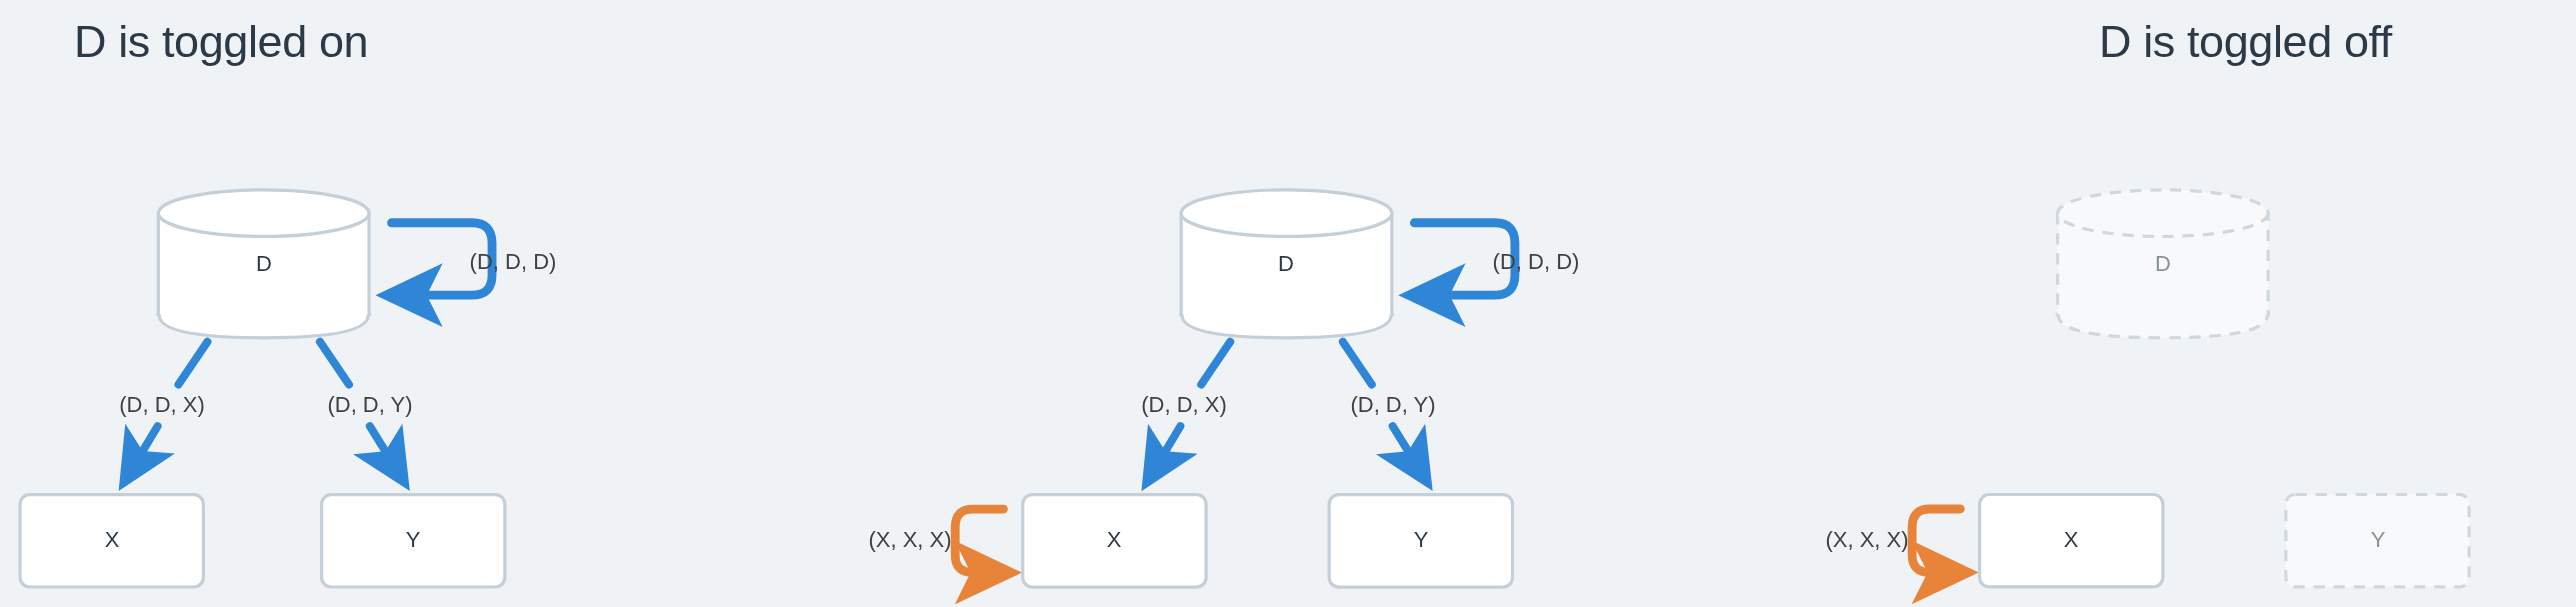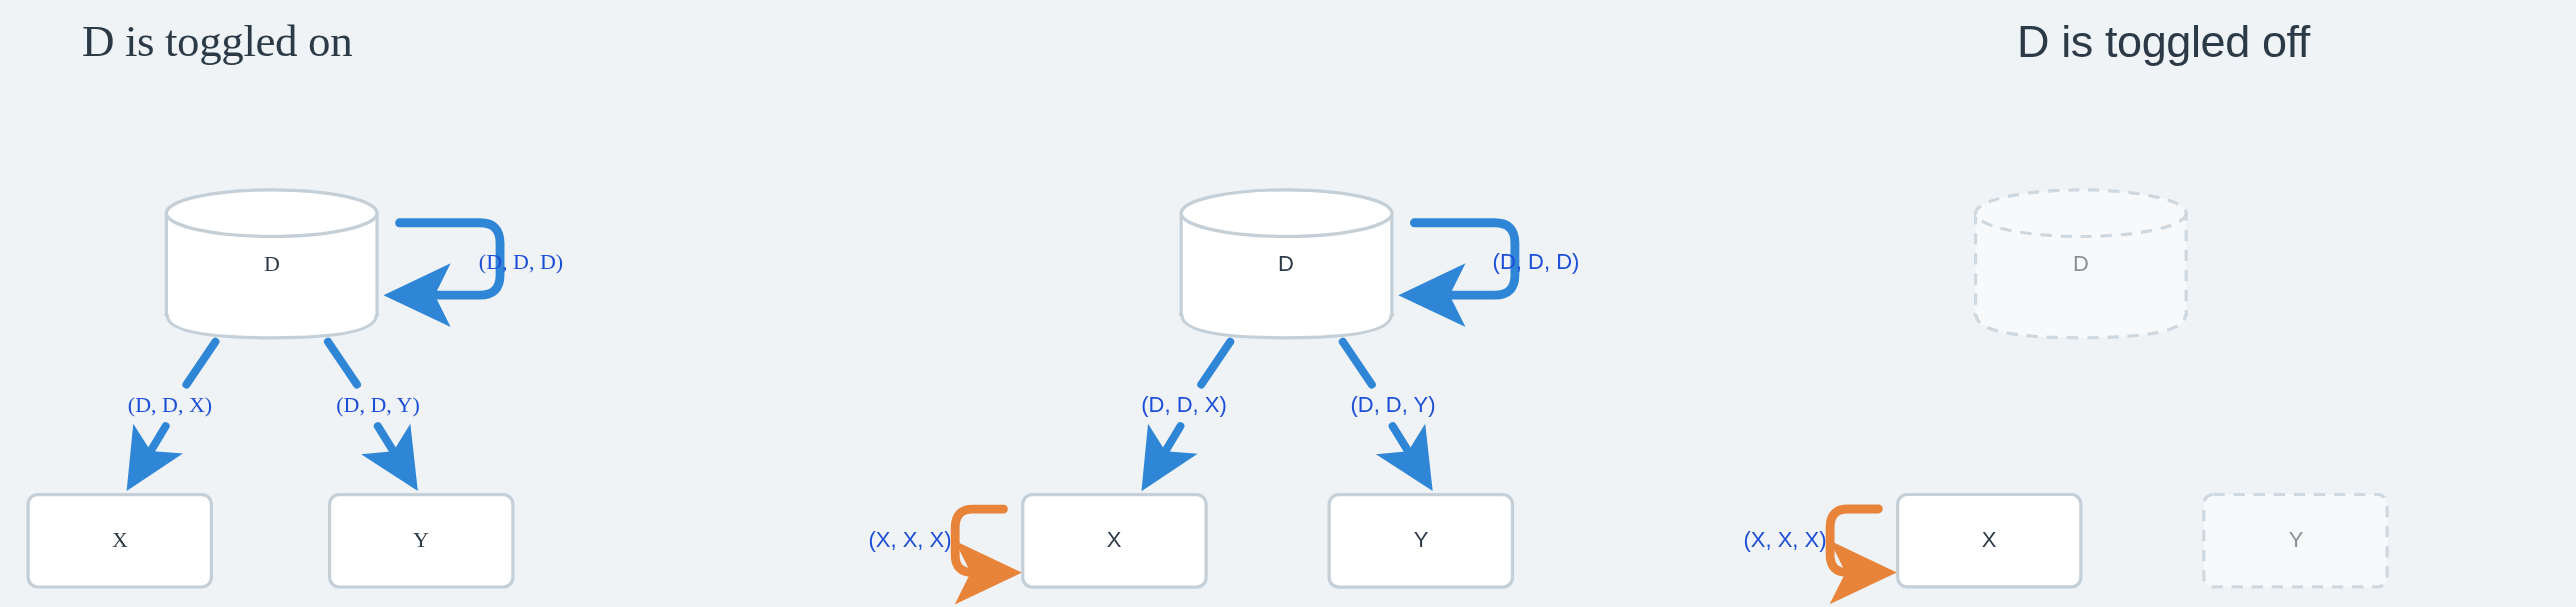--- a/index.html
+++ b/index.html
@@ -18,23 +18,23 @@
     position: relative;
     width: 2576px;
     height: 608px;
     background: #eff3f6;
   }
   .panel {
     position: absolute;
     top: 0;
     height: 608px;
   }
-  #panel-0 { left: 8px;    width: 804px; font-family: Liberation Serif, serif; }
+  #panel-0 { left: 0px;    width: 804px; }
   #panel-1 { left: 804px; width: 957px; }
-  #panel-2 { left: 1679px; width: 815px; text-decoration: underline; }
+  #panel-2 { left: 1761px; width: 815px; text-decoration: underline; }
 
   .panel-title {
     position: absolute;
     top: 17.7px;
     width: 100%;
     text-align: center;
     font-size: 45px;
     line-height: 1.05;
     font-weight: 400;
     color: #2c3a47;
@@ -58,21 +58,21 @@
     position: absolute;
     font-size: 22px;
     color: #2c3a47;
     text-align: center;
     white-space: nowrap;
     transform: translate(-50%, -50%);
   }
   .edge-label {
     position: absolute;
     font-size: 22px;
-    color: #1d4ed8;
+    color: #404040;
     white-space: nowrap;
     transform: translate(-50%, -50%);
   }
   .faded { opacity: 0.55; }
 </style>
 </head>
 <body>
 
 <div id="stage">
 

